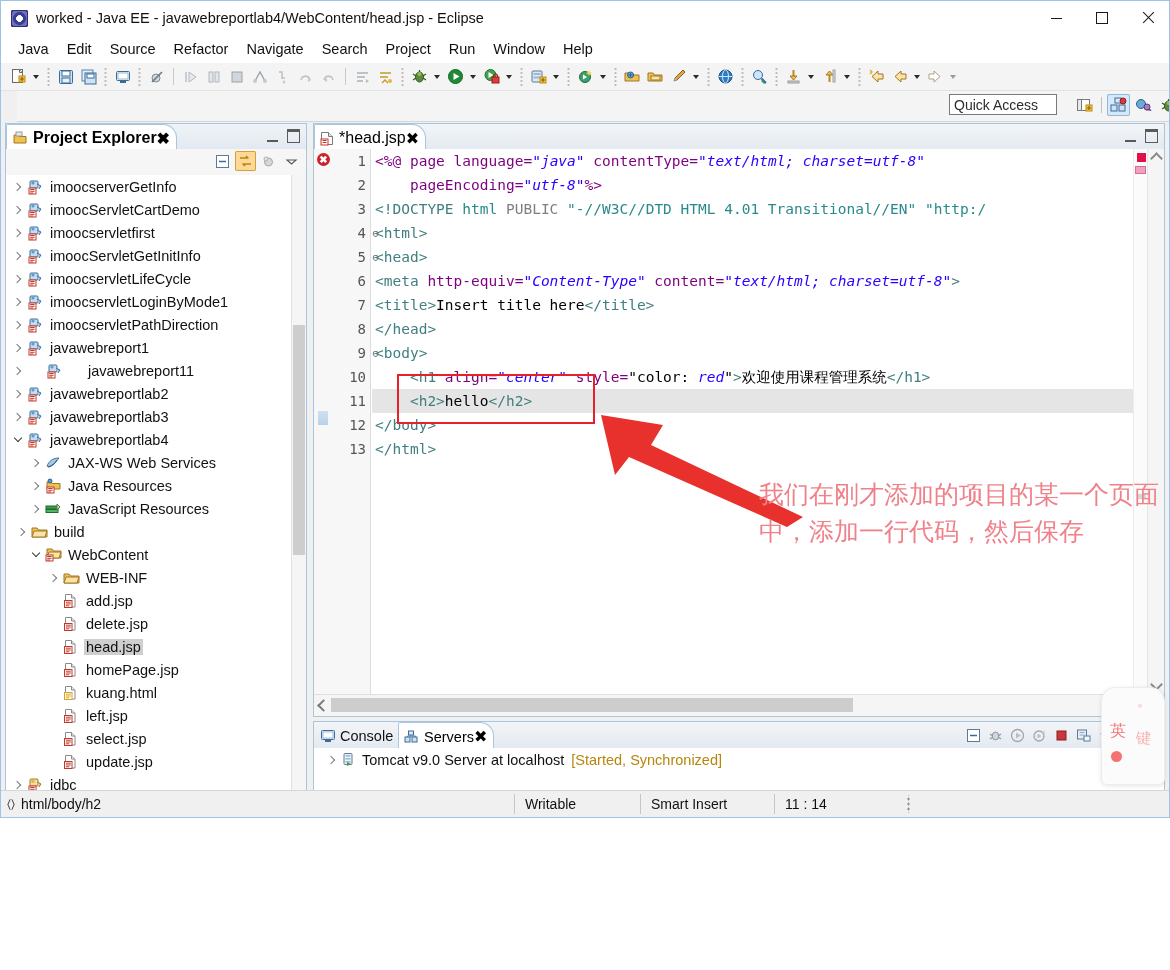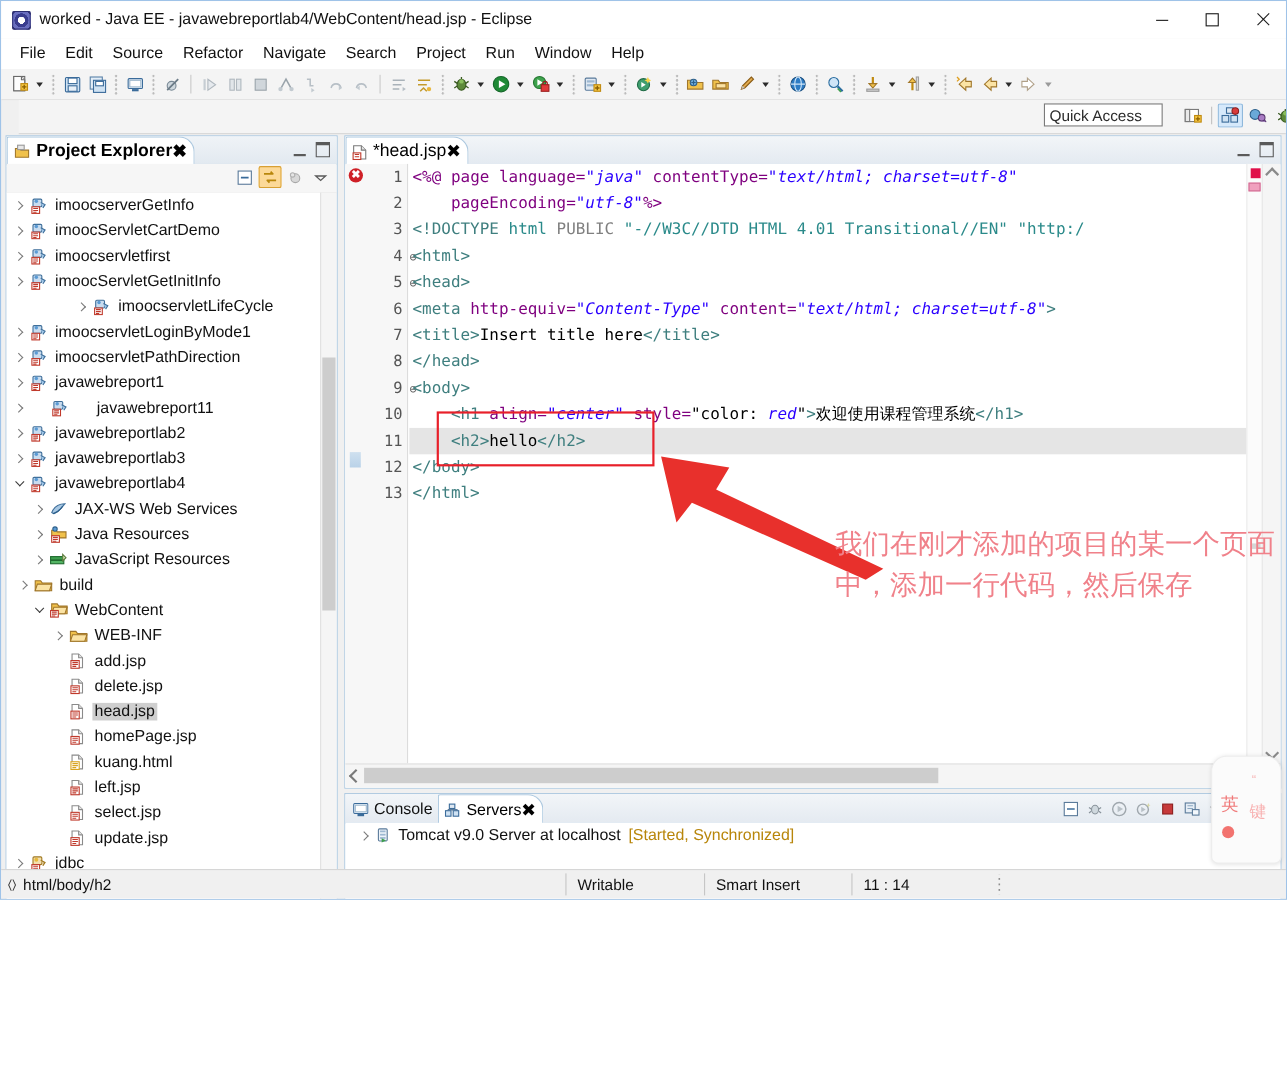--- a/index.html
+++ b/index.html
@@ -324,21 +324,21 @@
       <div class="win-btn">
           <div class="glyph-max"></div>
         </div>
       <div class="win-btn close">
           <div class="glyph-close"></div>
         </div>
     </div>
   </div>
 
   <div class="menubar">
-    <div class="menu-item">File</div>
+    <div class="menu-item">Java</div>
     <div class="menu-item">Edit</div>
     <div class="menu-item">Source</div>
     <div class="menu-item">Refactor</div>
     <div class="menu-item">Navigate</div>
     <div class="menu-item">Search</div>
     <div class="menu-item">Project</div>
     <div class="menu-item">Run</div>
     <div class="menu-item">Window</div>
     <div class="menu-item">Help</div>
   </div>
@@ -689,21 +689,21 @@
             <svg width="17" height="16" viewBox="0 0 17 16">
               <rect x="3" y="2" width="8" height="7" rx="1" fill="#c9dcef" stroke="#3f6f9a"></rect>
               <circle cx="6" cy="4" r="1.6" fill="#5b9bd5"></circle>
               <path d="M10 5l4 2-2 3" fill="#9ec5e8" stroke="#3f6f9a"></path>
               <rect x="2" y="9" width="7" height="6" fill="#fff" stroke="#c0392b"></rect>
               <path d="M3.2 10.5h4.4M3.2 12.3h4.4M3.2 14h3" stroke="#c0392b" stroke-width="1"></path>
             </svg>
           </span>
           <span class="tlabel">imoocServletGetInitInfo</span>
         </div>
-        <div class="trow" style="padding-left: 20px; justify-content: center;">
+        <div class="trow" style="padding-left: 4px;">
           <span class="twist right"></span>
           <span class="ticon">
             <svg width="17" height="16" viewBox="0 0 17 16">
               <rect x="3" y="2" width="8" height="7" rx="1" fill="#c9dcef" stroke="#3f6f9a"></rect>
               <circle cx="6" cy="4" r="1.6" fill="#5b9bd5"></circle>
               <path d="M10 5l4 2-2 3" fill="#9ec5e8" stroke="#3f6f9a"></path>
               <rect x="2" y="9" width="7" height="6" fill="#fff" stroke="#c0392b"></rect>
               <path d="M3.2 10.5h4.4M3.2 12.3h4.4M3.2 14h3" stroke="#c0392b" stroke-width="1"></path>
             </svg>
           </span>

